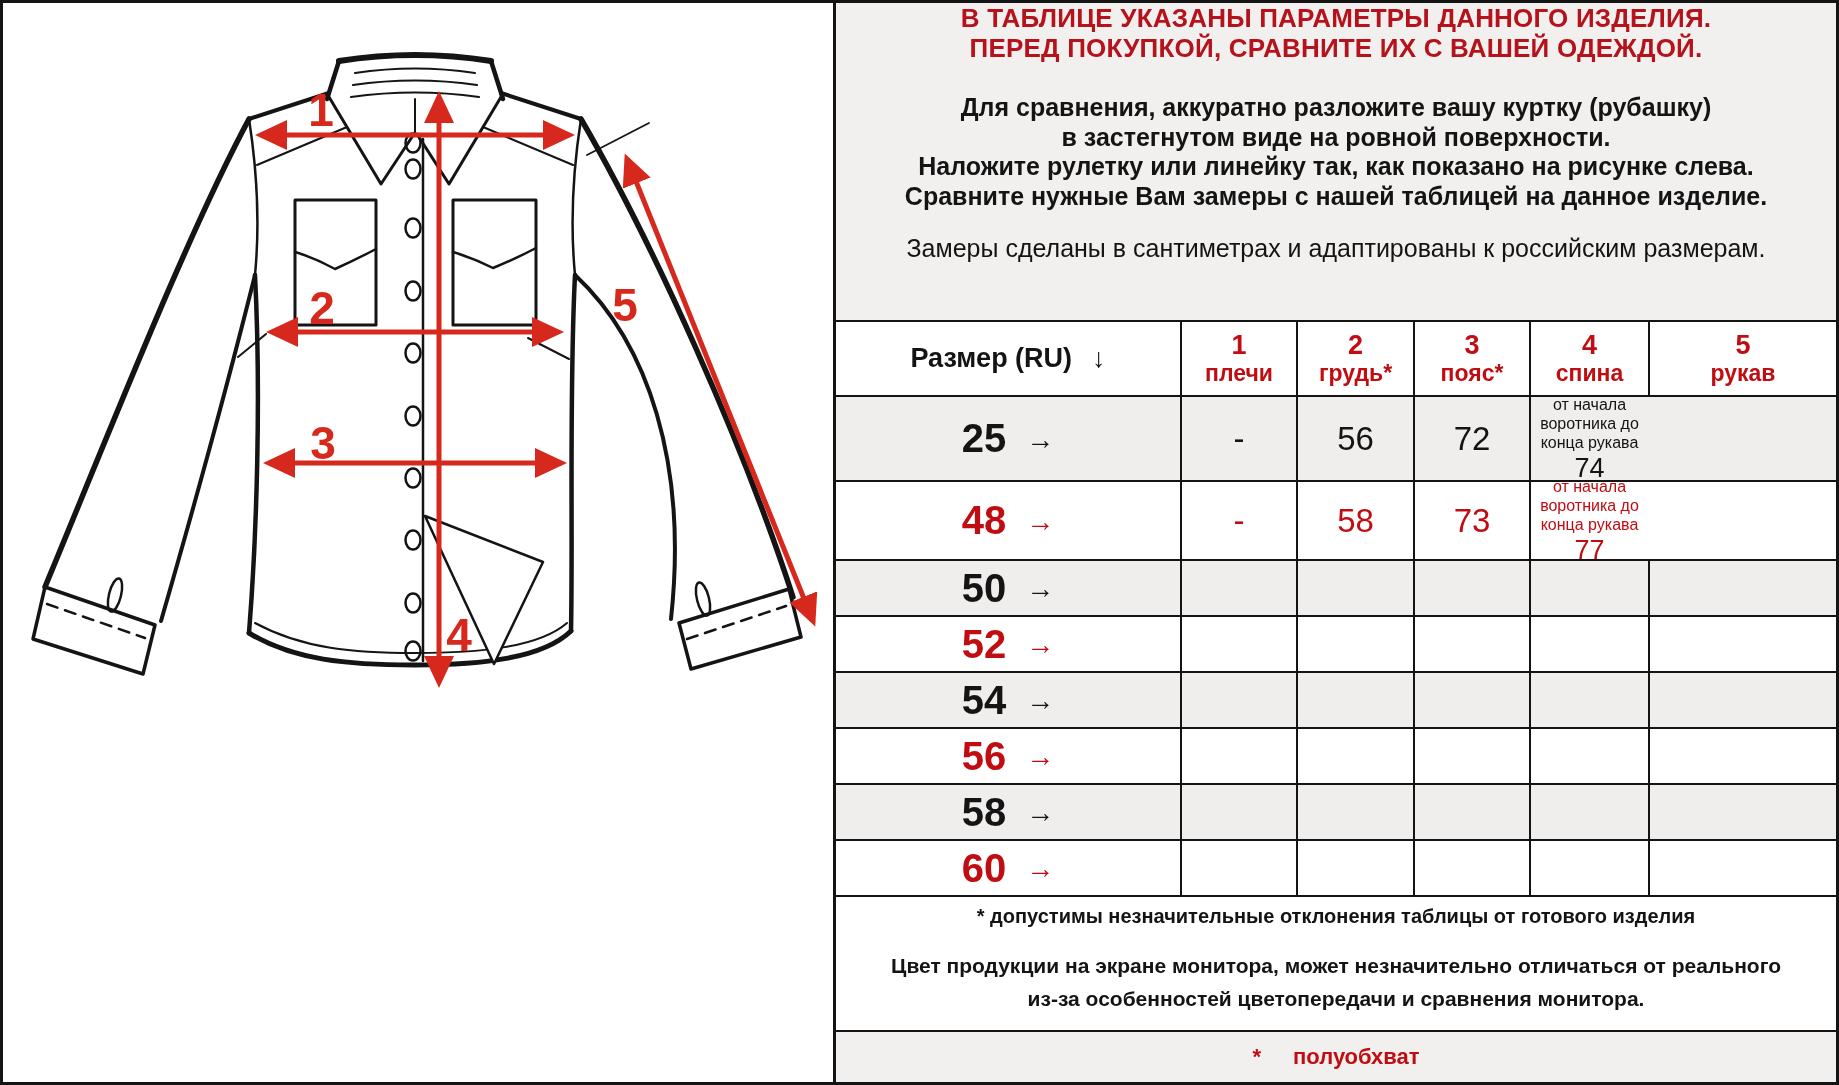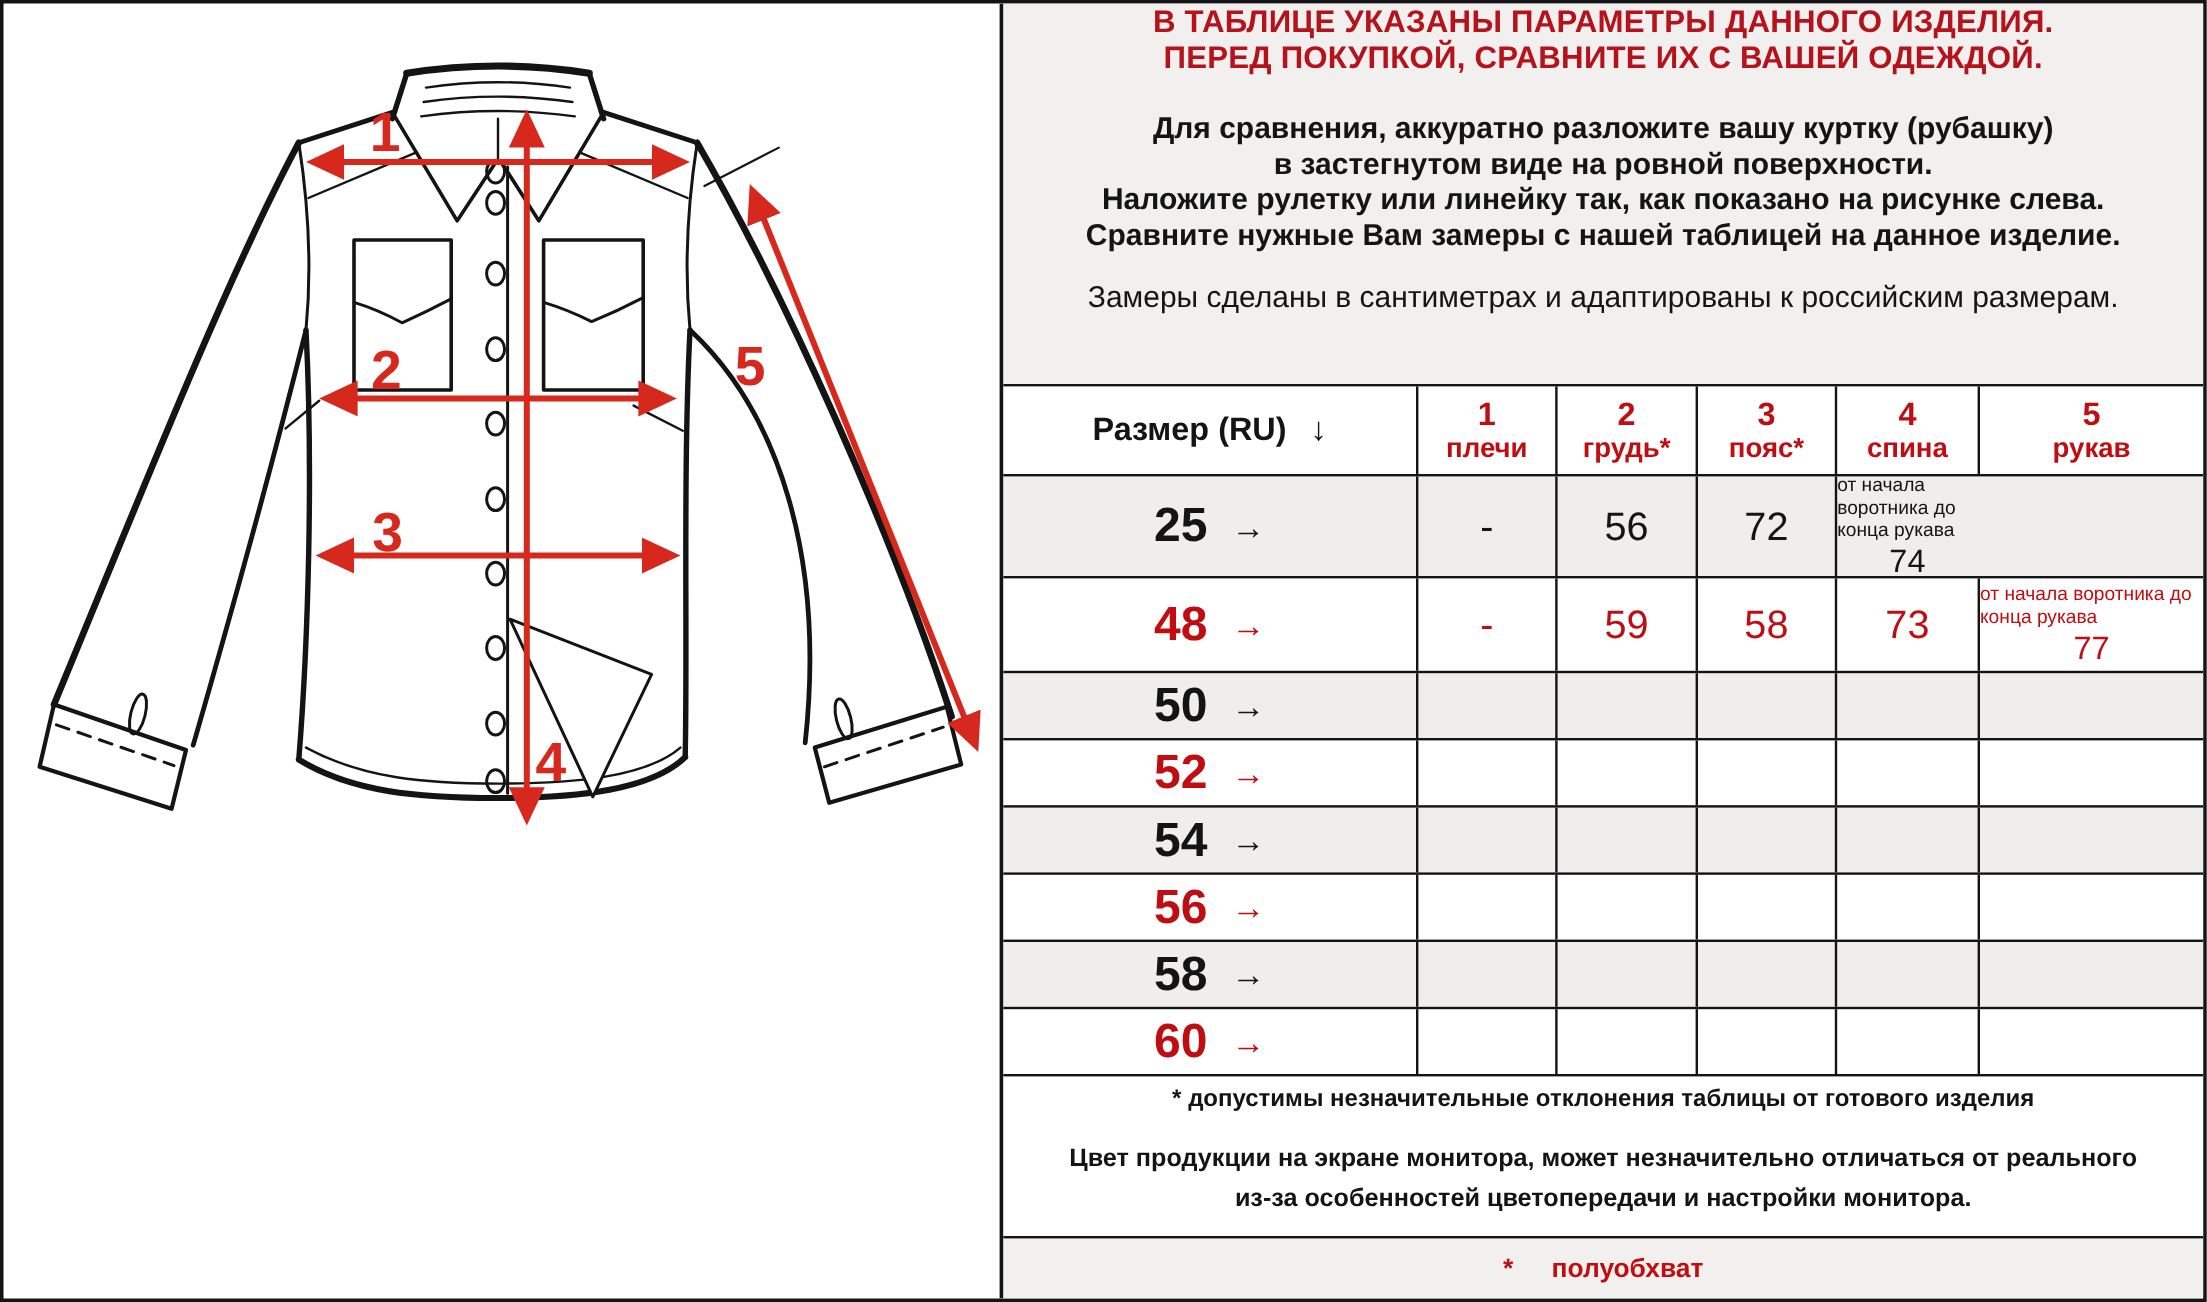--- a/index.html
+++ b/index.html
@@ -34,21 +34,21 @@
   .trow.head .lbl{font-size:23px;font-weight:bold;color:var(--accent-red);line-height:27px}
   .trow .c0{flex-direction:row;gap:20px}
   .size{font-size:40px;font-weight:bold}
   .sarr{font-size:28px;font-weight:bold;transform:translateY(1px)}
   .val{font-size:33px}
   .rowblk{color:var(--ink)}
   .rowred{color:var(--accent-red)}
   .rowred .size,.rowred .sarr,.rowred .val,.rowred .snote,.rowred .sval{color:var(--accent-red)}
   .shade{background:var(--row-shade)}
   .r46{height:85px}.r48{height:79px}.rsm{height:56px}
-  .snote{font-size:16px;line-height:19px;text-align:left;max-width:190px}
+  .snote{font-size:16px;line-height:19px;text-align:center;max-width:190px}
   .sval{font-size:27px;line-height:30px;margin-top:1px}
 
   .foot{flex:1;border-top:2px solid var(--ink);text-align:center;background:#fff}
   .fn1{padding-top:8px;font-size:20px;font-weight:bold}
   .fn2{margin-top:21px;font-size:21px;font-weight:bold;line-height:33px}
   .strip{height:52px;border-top:2px solid var(--ink);background:var(--panel-shade);display:flex;align-items:center;justify-content:center;gap:32px;color:var(--accent-red);font-size:22px;font-weight:bold}
 </style>
 </head>
 <body>
 
@@ -206,21 +206,20 @@
             <span class="sval">74</span>
           </div>
       </div>
 
       <div class="trow r48 rowred">
         <div class="c0">
             <span class="size">48</span>
             <span class="sarr">→</span>
           </div>
         <div class="val">-</div>
-        <div class="val">59</div>
         <div class="val">58</div>
         <div class="val">73</div>
         <div>
             <span class="snote">от начала воротника до конца рукава</span>
             <span class="sval">77</span>
           </div>
       </div>
 
       <div class="trow rsm shade rowblk">
         <div class="c0">
@@ -292,21 +291,21 @@
         <div class="val"></div>
         <div class="val"></div>
         <div></div>
       </div>
     </div>
 
     <div class="foot">
       <div class="fn1">* допустимы незначительные отклонения таблицы от готового изделия</div>
       <div class="fn2">
         <div>Цвет продукции на экране монитора, может незначительно отличаться от реального</div>
-        <div>из-за особенностей цветопередачи и настройки монитора.</div>
+        <div>из-за особенностей цветопередачи и сравнения монитора.</div>
       </div>
     </div>
 
     <div class="strip">
       <span>*</span>
       <span>полуобхват</span>
     </div>
 
   </div>
 </div>

